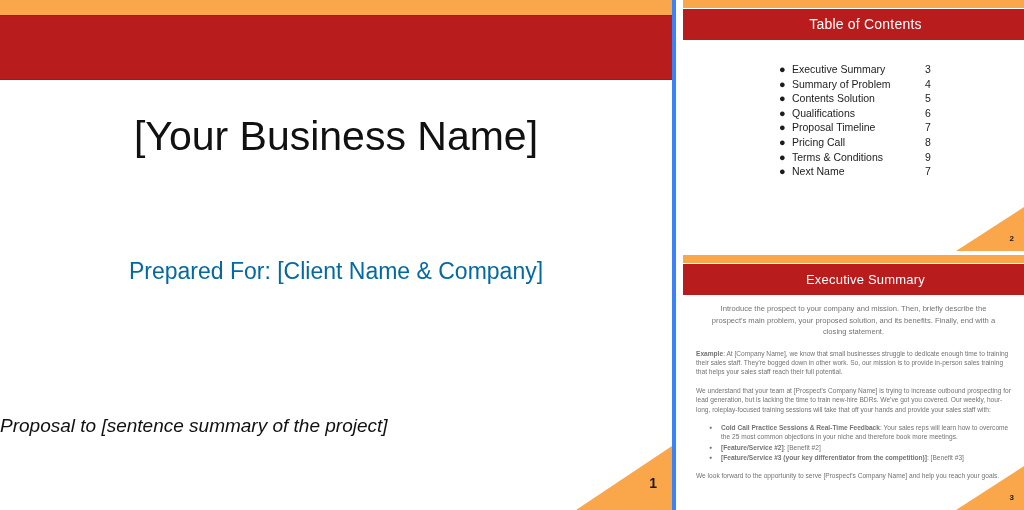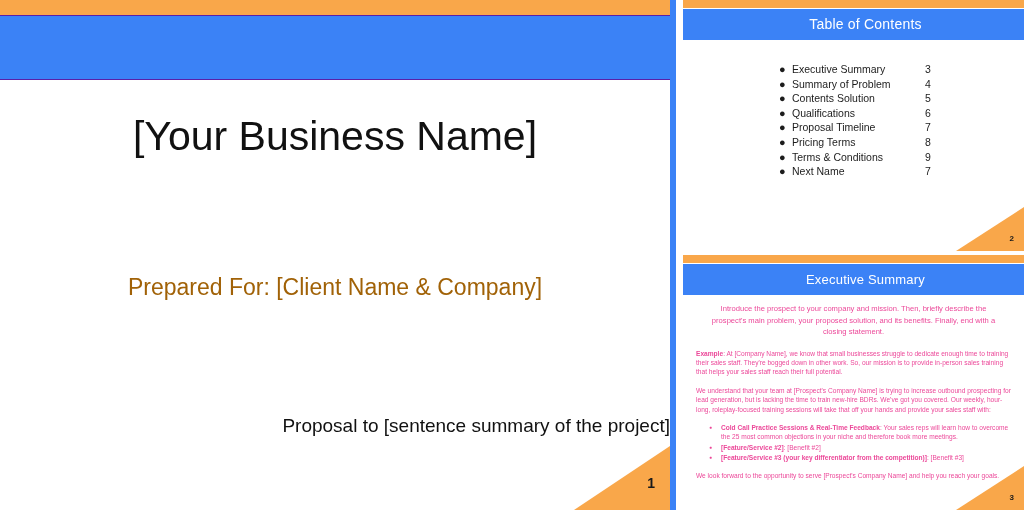--- a/index.html
+++ b/index.html
@@ -8,57 +8,57 @@
     background:#ffffff;
     font-family:"Liberation Sans", sans-serif;
     overflow:hidden;
     position:relative;
   }
   .viewer{position:absolute;inset:0;background:#ffffff;}
 
   
   .page{position:absolute;background:#fff;overflow:hidden;}
   .band-orange{position:absolute;left:0;right:0;top:0;background:#f9a74a;}
-  .band-purple{position:absolute;left:0;right:0;background:#3b82f6;padding-left:24px;}
+  .band-purple{position:absolute;left:0;right:0;background:#b91c1c;padding-left:24px;}
   .band-title{
     color:#ffffff;text-align:center;white-space:nowrap;
     font-weight:400;letter-spacing:.2px;
   }
   .corner{position:absolute;right:0;bottom:0;overflow:hidden;}
   .corner .tri{position:absolute;right:0;bottom:0;width:0;height:0;}
   .corner .num{
     position:absolute;color:#1a1a1a;font-weight:bold;line-height:1;
   }
 
   
   #page1{left:0;top:0;width:676px;height:510px;
-         border-right:6px solid #3b82f6;box-sizing:border-box;}
+         border-right:4px solid #3b82f6;box-sizing:border-box;}
   #page1 .band-orange{height:15px;}
   #page1 .band-purple{top:15px;height:63px;
         border-top:1px solid #5a20a8;border-bottom:1px solid #5a20a8;}
   #page1 .cover-body{position:absolute;left:0;right:0;top:78px;bottom:0;}
   .cover-title{
     position:absolute;left:0;right:0;top:38px;text-align:center;
     font-size:41px;color:#111;font-weight:400;line-height:1;
   }
   .cover-logo{
     position:absolute;left:0;right:0;top:110px;text-align:center;
     font-size:18px;color:#111;
   }
   .cover-for{
     position:absolute;left:0;right:0;top:180px;text-align:center;
-    font-size:23px;color:#a16207;margin-top:16px;
+    font-size:23px;color:#0369a1;
   }
   .cover-by{
     position:absolute;left:0;right:0;top:221px;text-align:center;
     font-size:23px;color:#111;
   }
   .cover-prop{
-    position:absolute;left:0;right:0;top:337px;text-align:right;
-    font-size:19px;color:#111;
+    position:absolute;left:0;right:0;top:337px;text-align:left;
+    font-size:19px;color:#111;font-style:italic;
   }
   #page1 .corner{width:96px;height:64px;}
   #page1 .corner .tri{border-bottom:64px solid #f9a74a;border-left:96px solid transparent;}
   #page1 .corner .num{right:15px;bottom:20px;font-size:14px;}
 
   
   #page2{left:683px;top:0;width:341px;height:251px;}
   #page2 .band-orange{height:8px;}
   #page2 .band-purple{top:9px;height:31px;}
   #page2 .band-title{line-height:31px;font-size:14px;}
@@ -77,21 +77,21 @@
   .toc-page{width:22px;flex:0 0 22px;text-align:center;}
   #page2 .corner{width:68px;height:44px;}
   #page2 .corner .tri{border-bottom:44px solid #f9a74a;border-left:68px solid transparent;}
   #page2 .corner .num{right:10px;bottom:8px;font-size:8px;}
 
   
   #page3{left:683px;top:255px;width:341px;height:255px;}
   #page3 .band-orange{height:8px;}
   #page3 .band-purple{top:9px;height:31px;}
   #page3 .band-title{line-height:31px;font-size:13px;}
-  .es-body{position:absolute;left:13px;right:13px;top:48px;bottom:0;color:#ec4899;}
+  .es-body{position:absolute;left:13px;right:13px;top:48px;bottom:0;color:#737373;}
   .es-intro{
     text-align:center;font-size:7.6px;line-height:11.5px;margin:0 14px 11px 14px;
   }
   .es-para{font-size:6.6px;line-height:9.4px;margin:0 0 9px 0;text-align:left;}
   .es-para b{font-weight:bold;}
   .es-list{margin:0 0 8px 0;padding:0 0 0 16px;list-style:none;}
   .es-li{
     position:relative;font-size:6.6px;line-height:9.4px;margin:0 0 1px 0;
     padding-left:9px;
   }
@@ -157,21 +157,21 @@
           <span class="toc-label">Qualifications</span>
           <span class="toc-page">6</span>
         </li>
         <li class="toc-item">
           <span class="toc-bullet">●</span>
           <span class="toc-label">Proposal Timeline</span>
           <span class="toc-page">7</span>
         </li>
         <li class="toc-item">
           <span class="toc-bullet">●</span>
-          <span class="toc-label">Pricing Terms</span>
+          <span class="toc-label">Pricing Call</span>
           <span class="toc-page">8</span>
         </li>
         <li class="toc-item">
           <span class="toc-bullet">●</span>
           <span class="toc-label">Terms &amp; Conditions</span>
           <span class="toc-page">9</span>
         </li>
         <li class="toc-item">
           <span class="toc-bullet">●</span>
           <span class="toc-label">Next Name</span>

